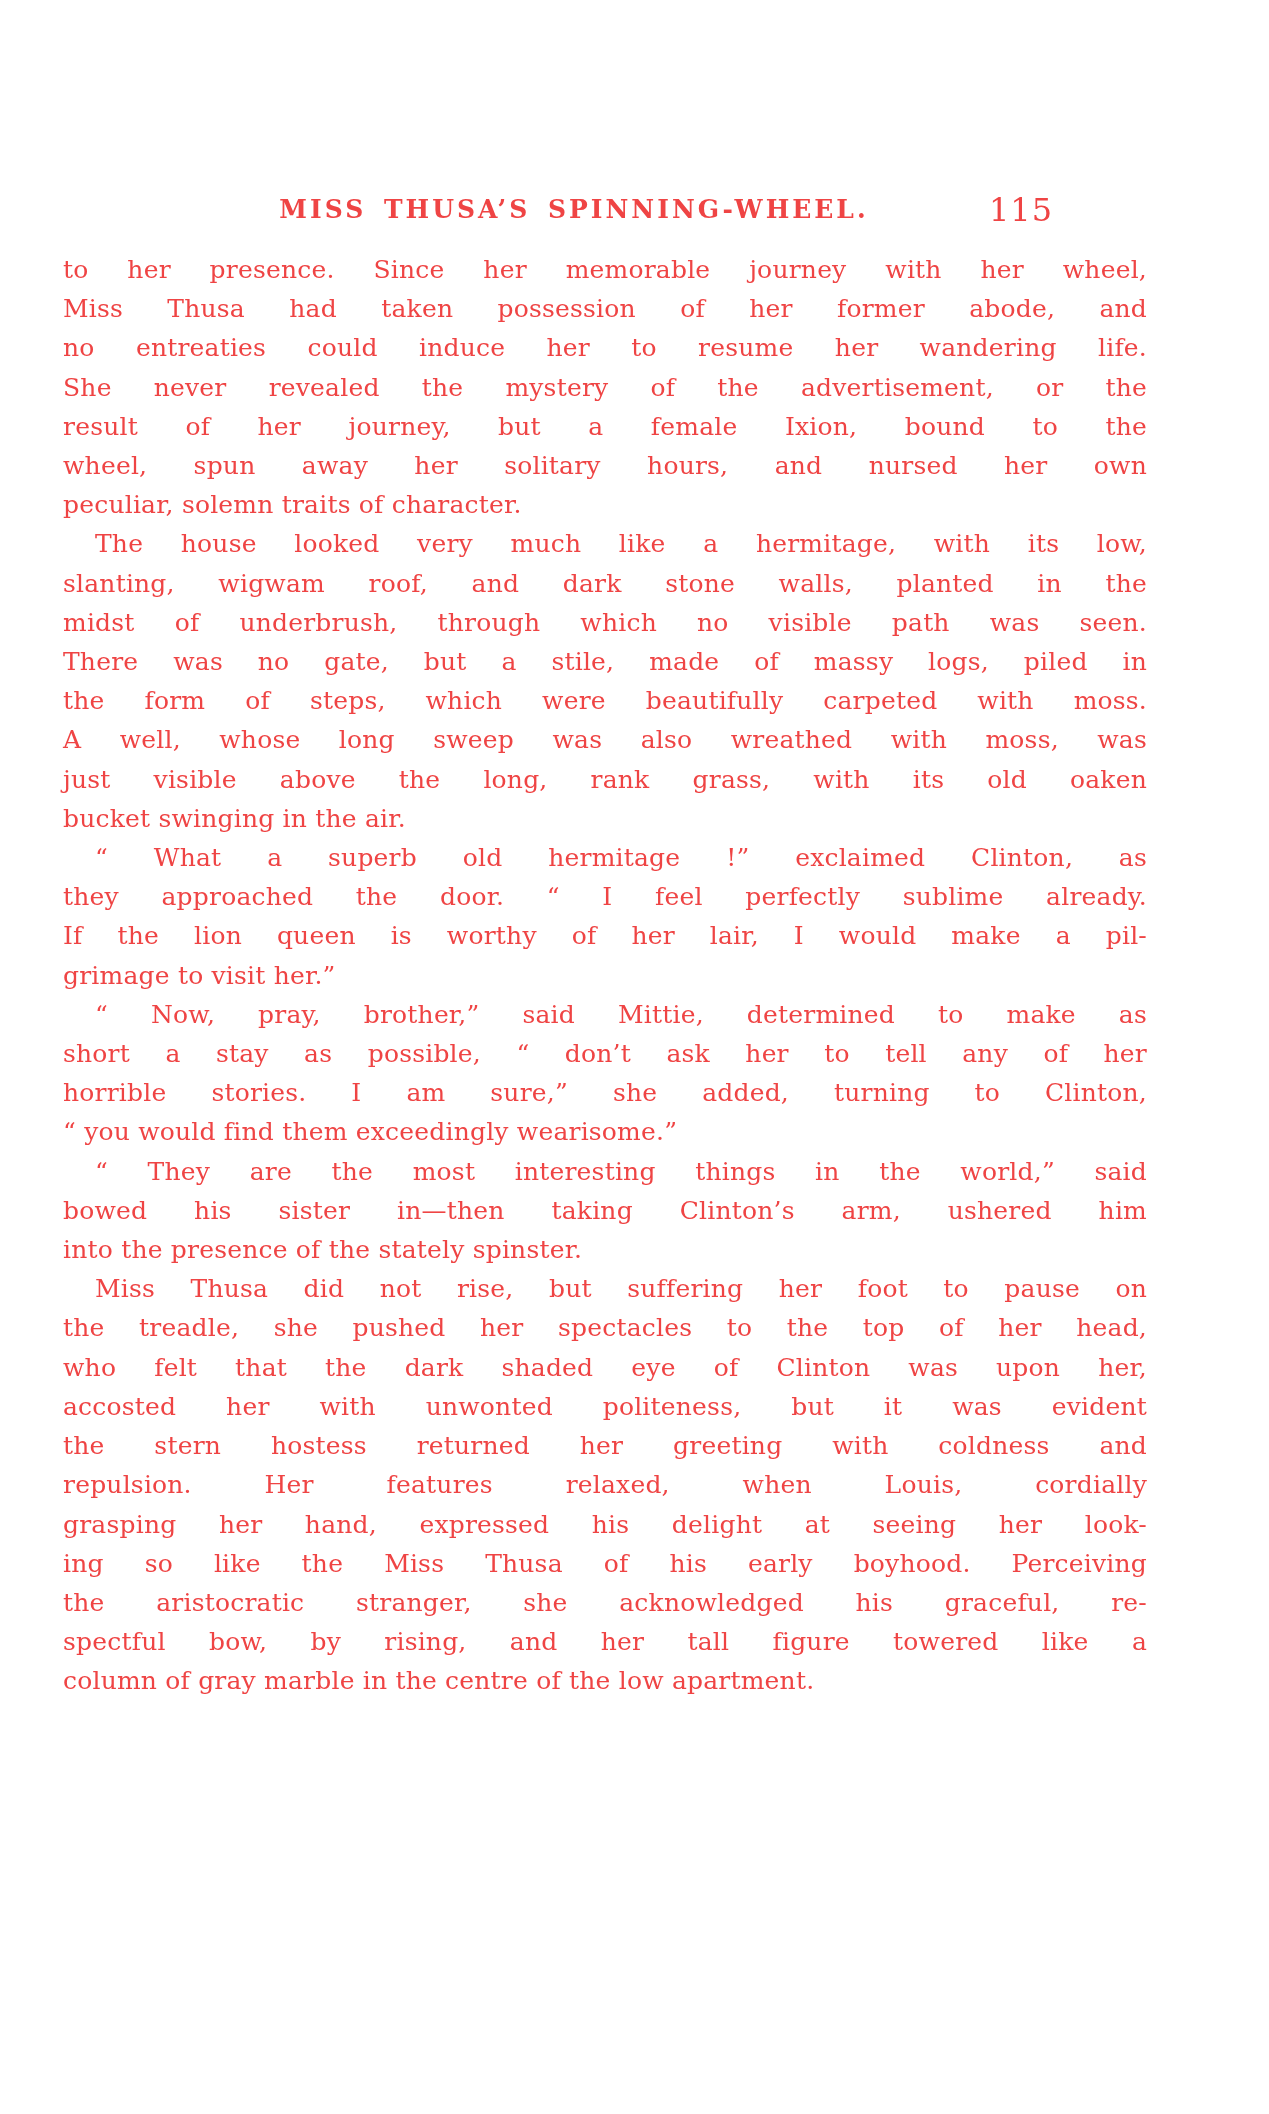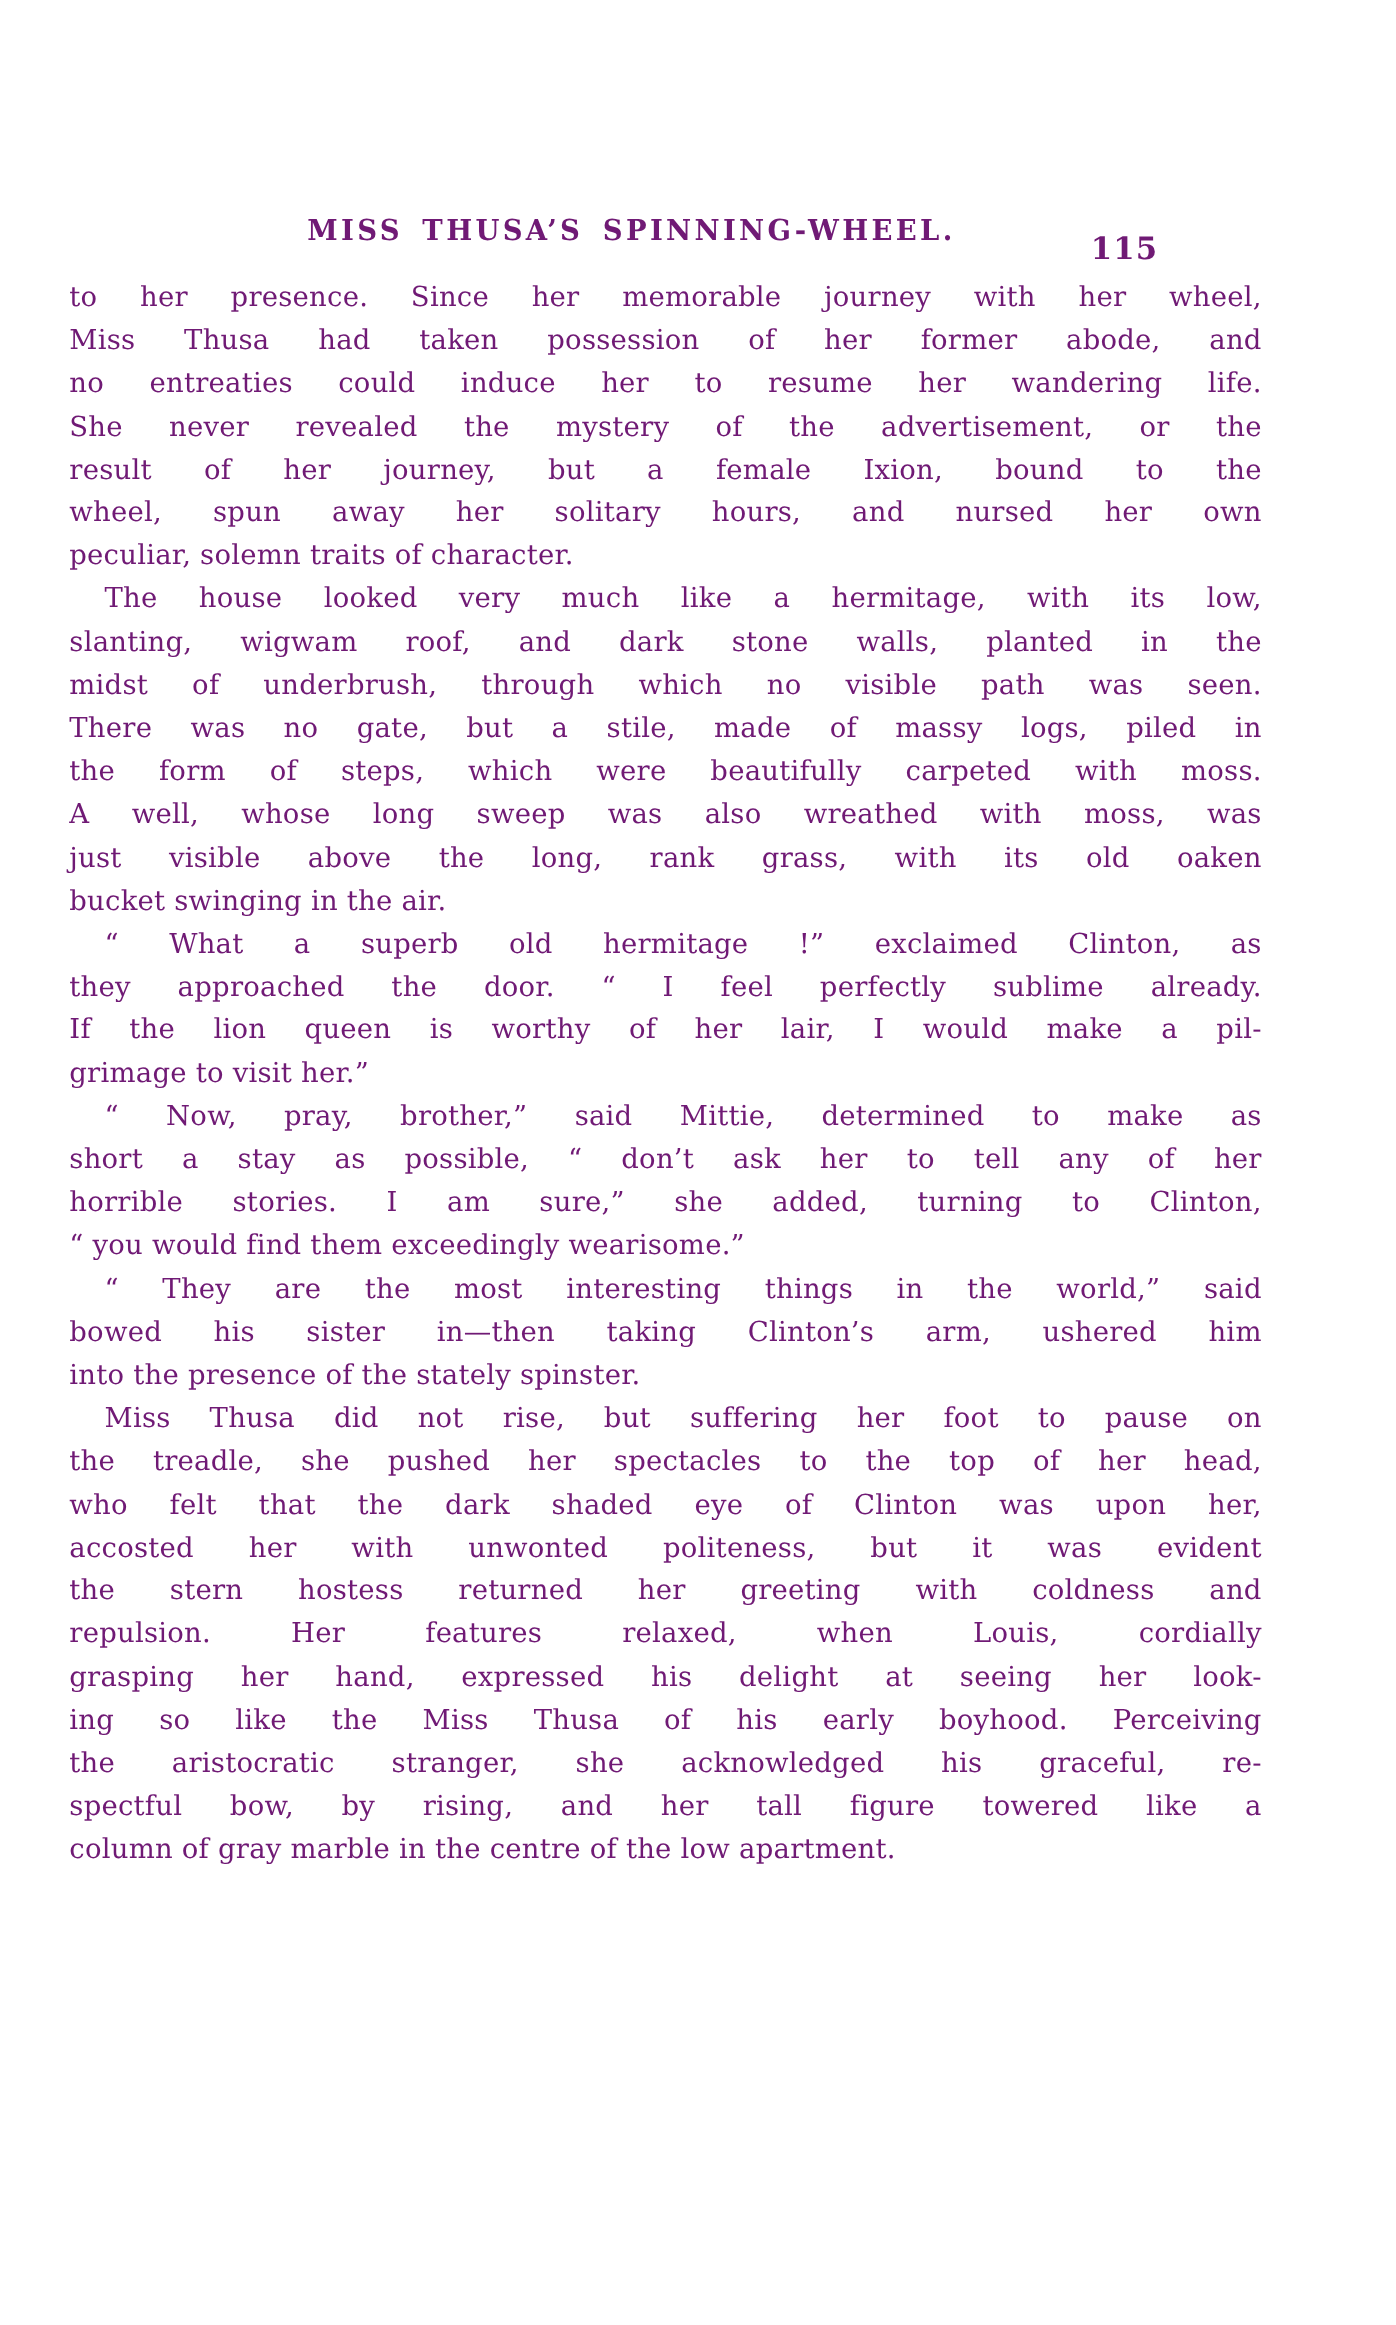--- a/index.html
+++ b/index.html
@@ -7,21 +7,21 @@
     padding: 0;
     background: #ffffff;
   }
   .page {
     position: relative;
     width: 1269px;
     height: 2114px;
     background: #ffffff;
     overflow: hidden;
     font-family: "DejaVu Serif", "Liberation Serif", serif;
-    color: #701a75;
+    color: #ef4444;
   }
   .running-header {
     position: absolute;
     top: 190px;
     left: 63px;
     width: 1084px;
     height: 42px;
     text-align: center;
     white-space: nowrap;
   }
@@ -31,23 +31,23 @@
     font-size: 25px;
     font-weight: bold;
     letter-spacing: 3px;
     word-spacing: 6px;
     line-height: 40px;
     transform: scaleY(1.05);
   }
   .page-number {
     position: absolute;
     right: 94px;
-    top: 17px;
-    font-size: 28px;
-    font-weight: bold;
+    top: 1px;
+    font-size: 32px;
+    font-weight: normal;
     letter-spacing: 1px;
     line-height: 38px;
   }
   .body-text {
     position: absolute;
     top: 250px;
     left: 63px;
     width: 1084px;
     font-size: 25px;
     line-height: 39.2px;

